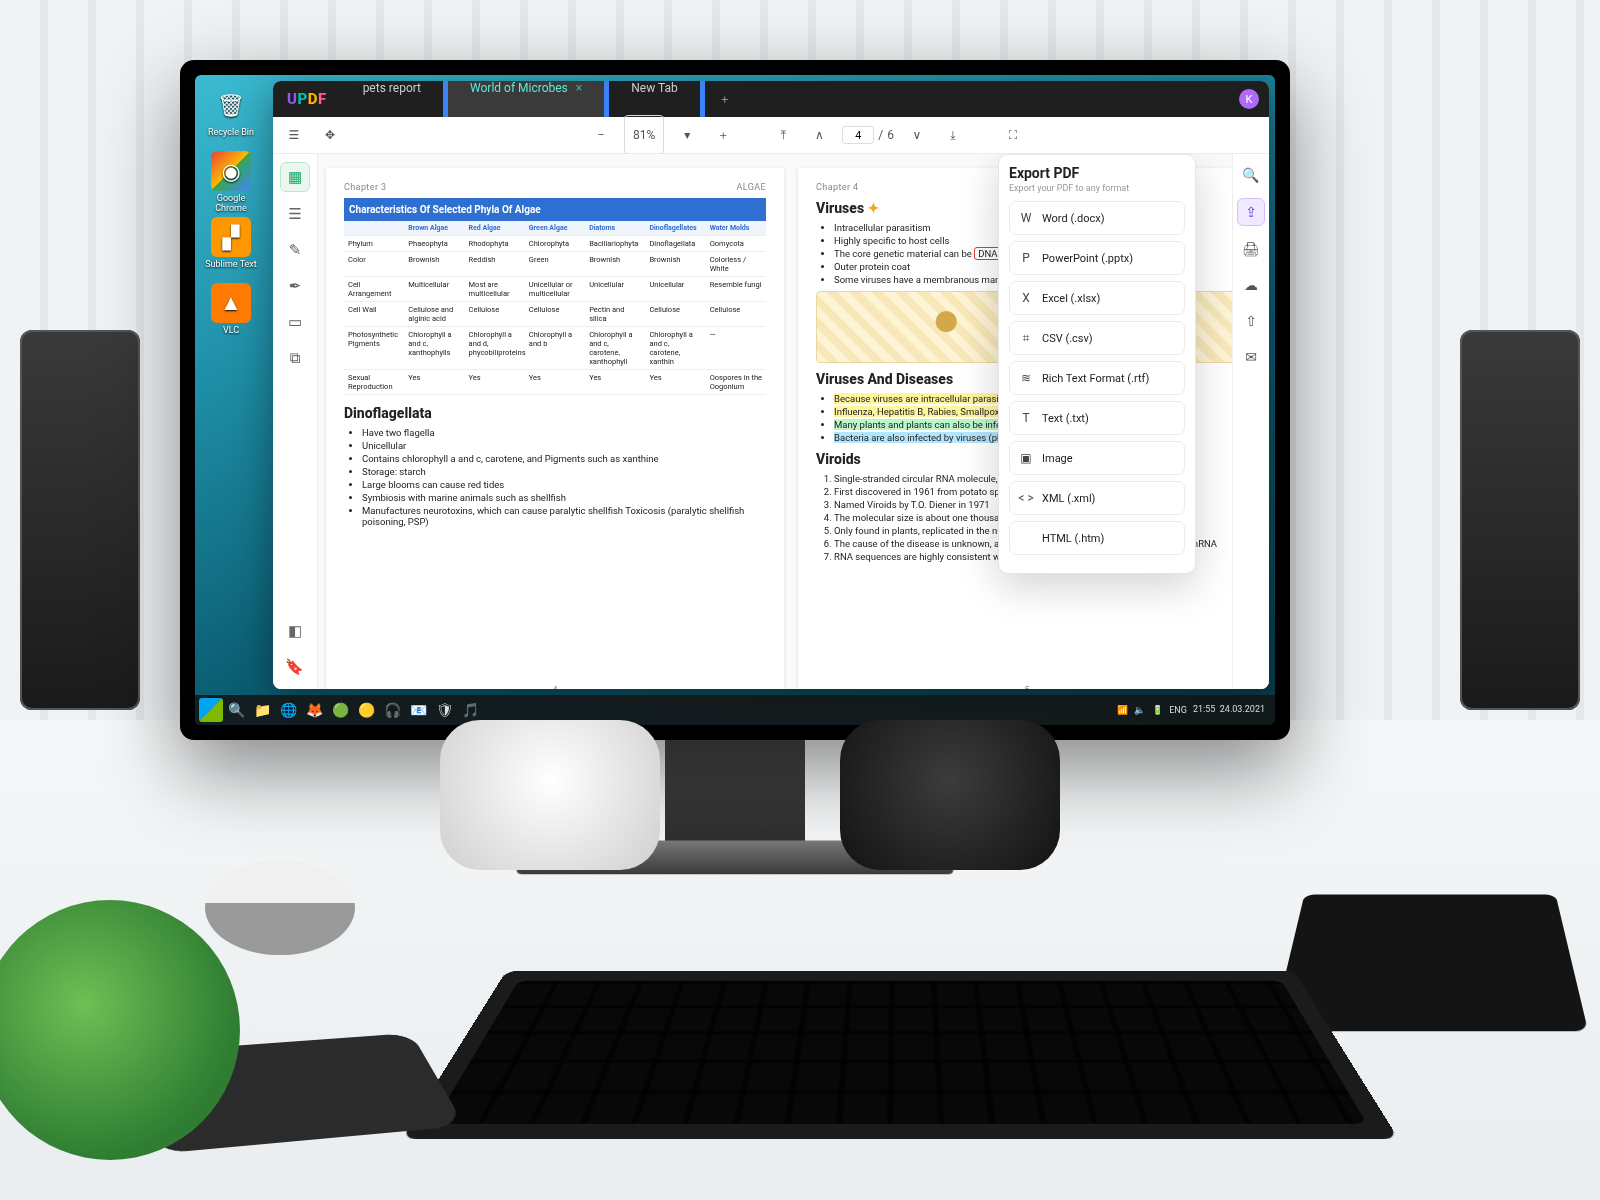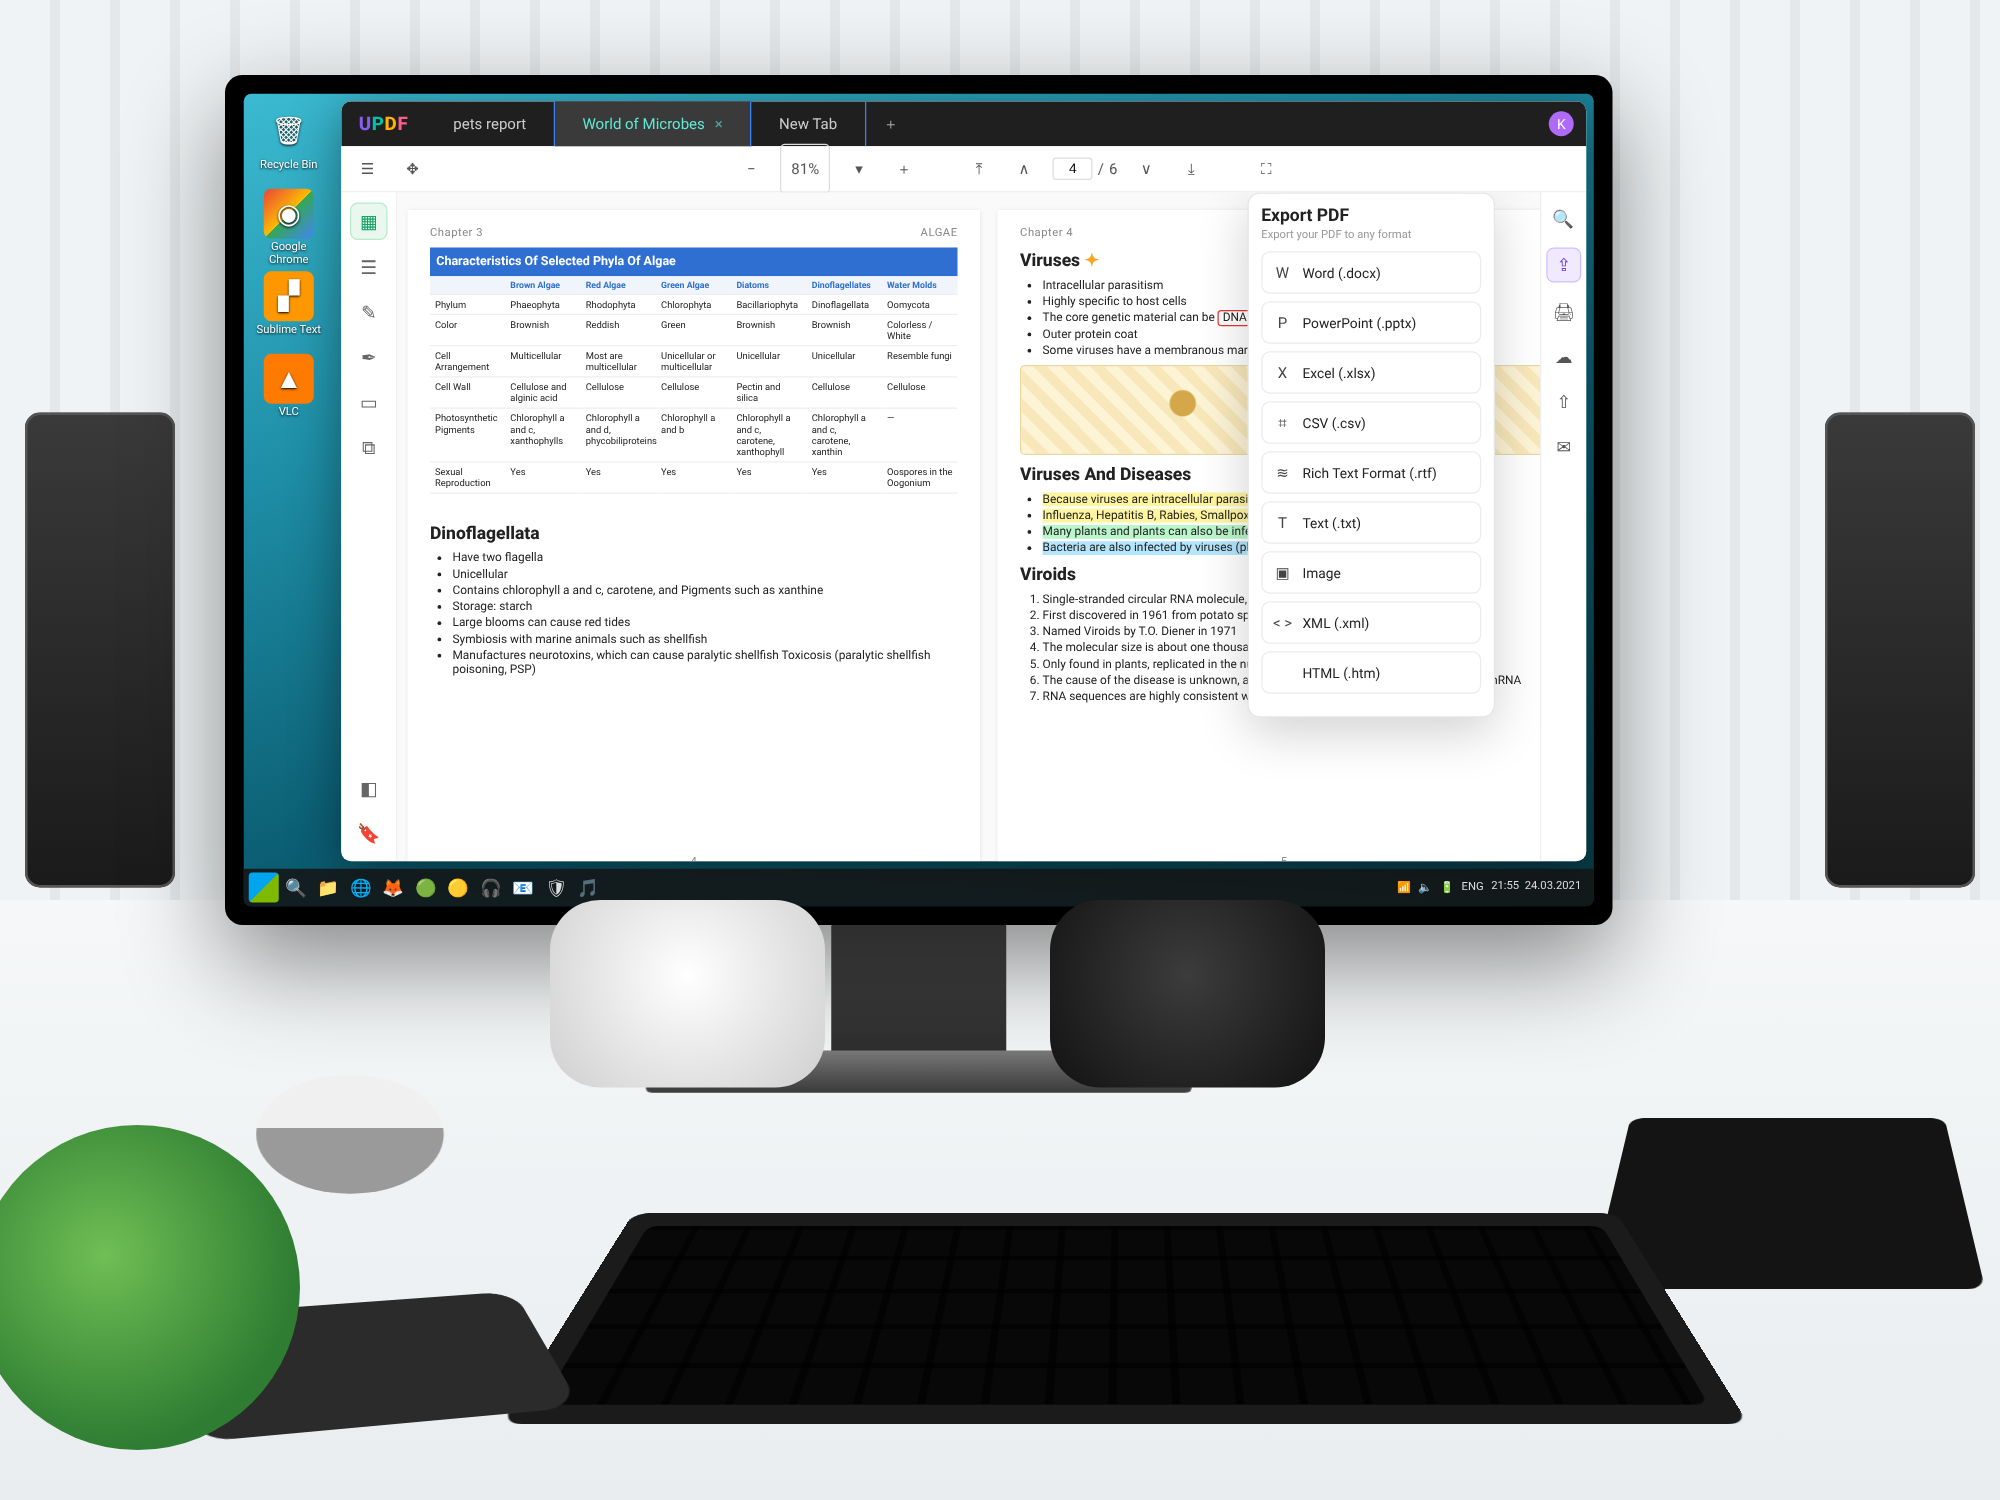--- a/index.html
+++ b/index.html
@@ -31,21 +31,21 @@
   #taskbar{position:absolute;left:0;right:0;bottom:0;height:30px;background:rgba(20,20,20,.85);display:flex;align-items:center;padding:0 4px;gap:4px}
   .tb-ic{width:24px;height:24px;border-radius:3px;display:flex;align-items:center;justify-content:center;font-size:14px;color:#ddd}
   .tb-ic.start{background:linear-gradient(135deg,#00a4ef 50%,#7fba00 50%)}
   #taskbar .tray{margin-left:auto;display:flex;align-items:center;gap:6px;color:#ddd;font-size:9px;padding-right:6px}
   
   #appwin{position:absolute;left:78px;top:6px;right:6px;bottom:36px;background:#ffffff;border-radius:8px;display:flex;flex-direction:column;box-shadow:0 10px 40px rgba(0,0,0,.4);overflow:hidden}
   
   #tabbar{height:36px;background:#1f1f1f;display:flex;align-items:stretch;color:#ccc;font-size:12px}
   #tabbar .brand{display:flex;align-items:center;padding:0 14px;font-weight:800;font-size:15px;letter-spacing:.5px}
   #tabbar .brand .u{color:#8a5cf6}.brand .p{color:#00c2a8}.brand .d{color:#ffb300}.brand .f{color:#ff5c8a}
-  .tab{display:flex;align-items:center;padding:0 22px;gap:8px;border-right:1px solid #3b82f6;position:relative;cursor:pointer}
+  .tab{display:flex;align-items:flex-start;padding:0 22px;gap:8px;border-right:5px solid #3b82f6;position:relative;cursor:pointer}
   .tab.active{background:#3a3a3a;color:#5eead4}
   .tab .x{opacity:.6}
   .newtab{display:flex;align-items:center;padding:0 14px;color:#aaa}
   #tabbar .wctl{margin-left:auto;display:flex;align-items:center;padding:0 10px;gap:14px}
   #tabbar .avatar{width:20px;height:20px;border-radius:50%;background:#b06af9;color:#fff;font-size:11px;display:flex;align-items:center;justify-content:center}
   
   #toolbar{height:36px;border-bottom:1px solid #ececec;display:flex;align-items:center;padding:0 8px;gap:10px;color:#555;font-size:12px;background:#fff}
   .tbtn{width:26px;height:26px;border-radius:5px;display:flex;align-items:center;justify-content:center;cursor:pointer}
   .zoom{padding:12px 8px;border:1px solid #ddd;border-radius:4px}
   .pagebox{display:flex;align-items:center;gap:4px}
@@ -68,21 +68,21 @@
   .page h3{margin:8px 0 6px;font-size:14px;font-weight:800}
   .page h3.spark::after{content:" ✦";color:#f5a623}
   .page ul{margin:4px 0 6px;padding-left:18px}
   .page li{margin-bottom:2px}
   .page ol{margin:4px 0 6px;padding-left:18px}
   .hl-y{background:#fff59d}
   .hl-g{background:#b9f6ca}
   .hl-c{background:#b3e5fc}
   .boxed{border:1px solid #e33;border-radius:3px;padding:0 3px}
   .page .num{position:absolute;bottom:8px;left:0;right:0;text-align:center;color:#888;font-size:9px}
-  .char-table{width:100%;border-collapse:collapse;font-size:7.5px;margin-bottom:24px;table-layout:fixed}
+  .char-table{width:100%;border-collapse:collapse;font-size:7.5px;margin-bottom:10px;table-layout:fixed}
   .char-table th{background:#2f6fd1;color:#fff;text-align:left;padding:6px 5px;font-size:10px;font-weight:700}
   .char-table td{padding:3px 4px;border-bottom:1px solid #eee;vertical-align:top}
   .char-table tr td:first-child{font-weight:400;width:56px}
   .char-head td{background:#f0f4fb;font-weight:700!important;color:#2f6fd1;font-size:7px}
   .mapimg{height:70px;margin:6px 0;border:1px solid #e8d8a0;border-radius:4px;background:repeating-linear-gradient(45deg,#fdf3d5 0 8px,#f7e7b9 8px 16px);position:relative}
   .mapimg::after{content:"";position:absolute;inset:8px;background:radial-gradient(circle at 30% 40%,#d4a84a 0 10px,transparent 11px),radial-gradient(circle at 68% 55%,#d4a84a 0 10px,transparent 11px),radial-gradient(circle at 50% 30%,#d4a84a 0 10px,transparent 11px)}
   
   #exportpanel{position:absolute;right:36px;top:0;width:176px;background:#fff;border:1px solid #e5e5e5;border-radius:10px;box-shadow:0 12px 40px rgba(0,0,0,.18);padding:10px 10px 12px;z-index:5}
   #exportpanel h4{margin:0 0 2px;font-size:14px;font-weight:700;color:#222}
   #exportpanel .sub{font-size:9px;color:#999;margin-bottom:8px}

